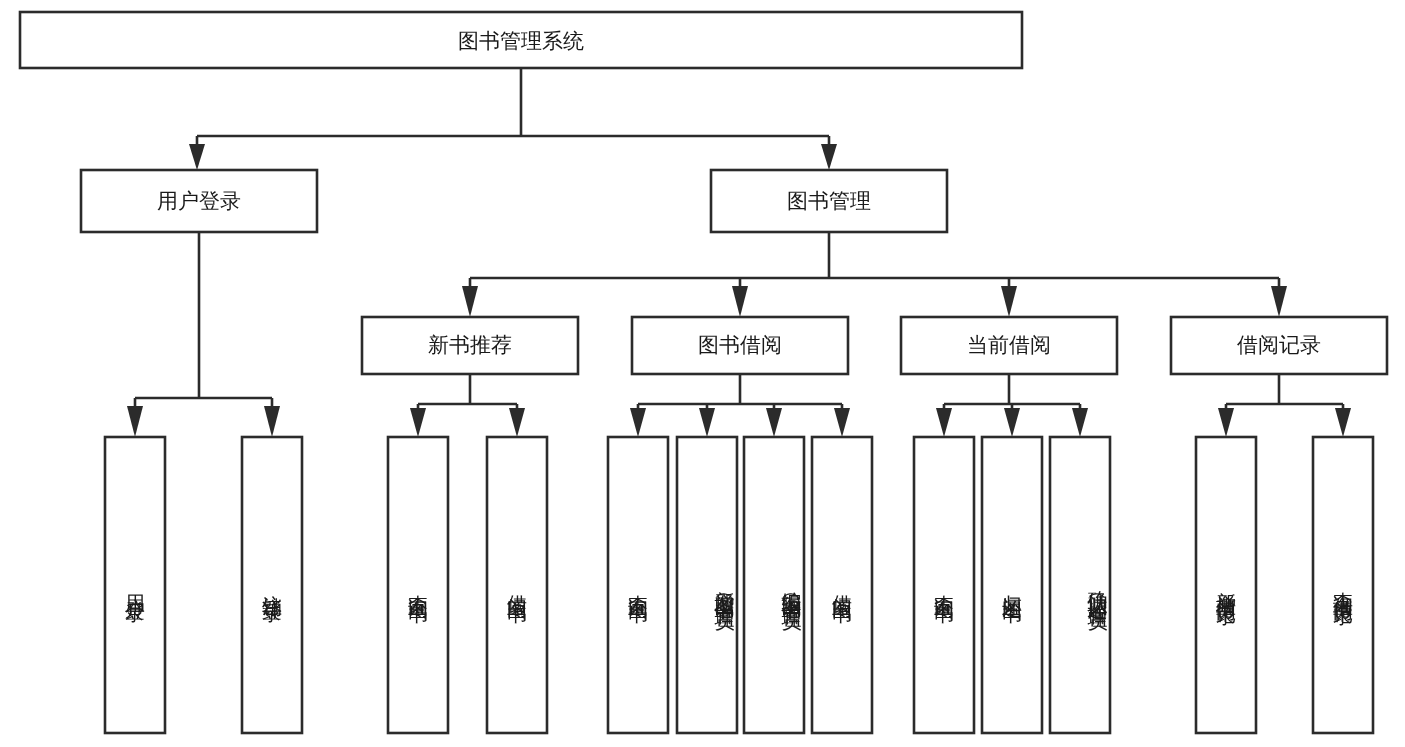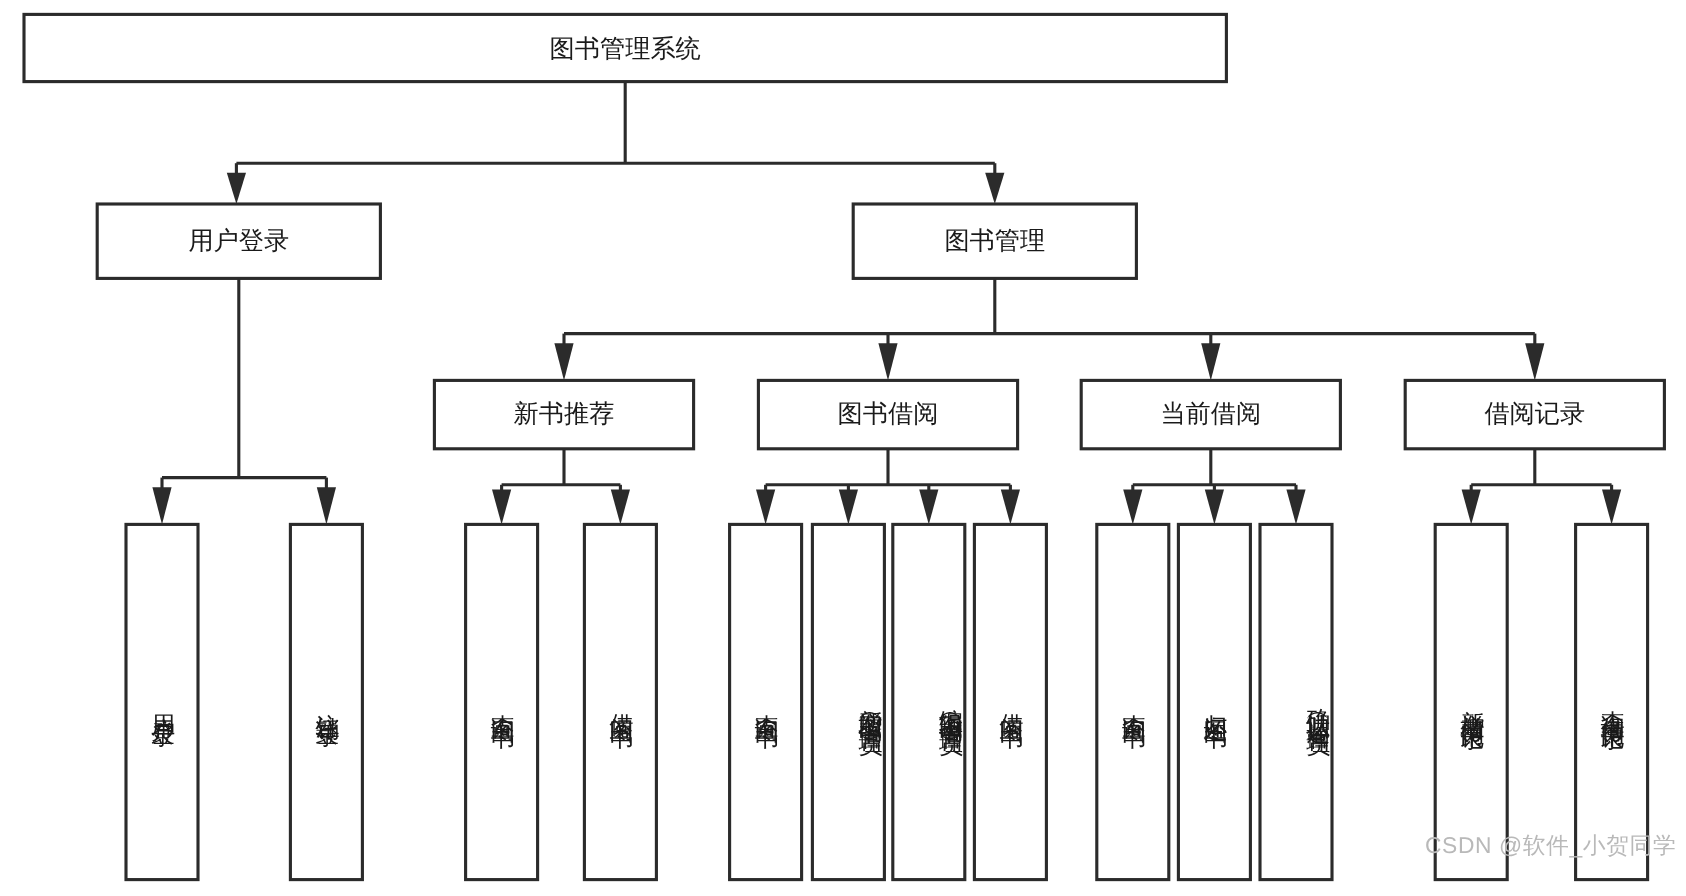--- a/index.html
+++ b/index.html
@@ -215,15 +215,14 @@
   <div class="leaf-label-wrap" style="left:608px; top:437px; width:60px; height:296px;">查询图书</div>
   <div class="leaf-label-wrap" style="left:677px; top:437px; width:60px; height:296px; align-items:flex-start; padding-top:6px; box-sizing:border-box;">新增图书（管理员）</div>
   <div class="leaf-label-wrap" style="left:744px; top:437px; width:60px; height:296px; align-items:flex-start; padding-top:6px; box-sizing:border-box;">编辑图书（管理员）</div>
   <div class="leaf-label-wrap" style="left:812px; top:437px; width:60px; height:296px;">借阅图书</div>
   <div class="leaf-label-wrap" style="left:914px; top:437px; width:60px; height:296px;">查询图书</div>
   <div class="leaf-label-wrap" style="left:982px; top:437px; width:60px; height:296px;">归还图书</div>
   <div class="leaf-label-wrap" style="left:1050px; top:437px; width:60px; height:296px; align-items:flex-start; padding-top:6px; box-sizing:border-box;">确认归还（管理员）</div>
   <div class="leaf-label-wrap" style="left:1196px; top:437px; width:60px; height:296px;">新增借阅记录</div>
   <div class="leaf-label-wrap" style="left:1313px; top:437px; width:60px; height:296px;">查询借阅记录</div>
 
-  <div class="watermark">CSDN @软件_小贺同学</div>
 
 </div>
 
 </body></html>

